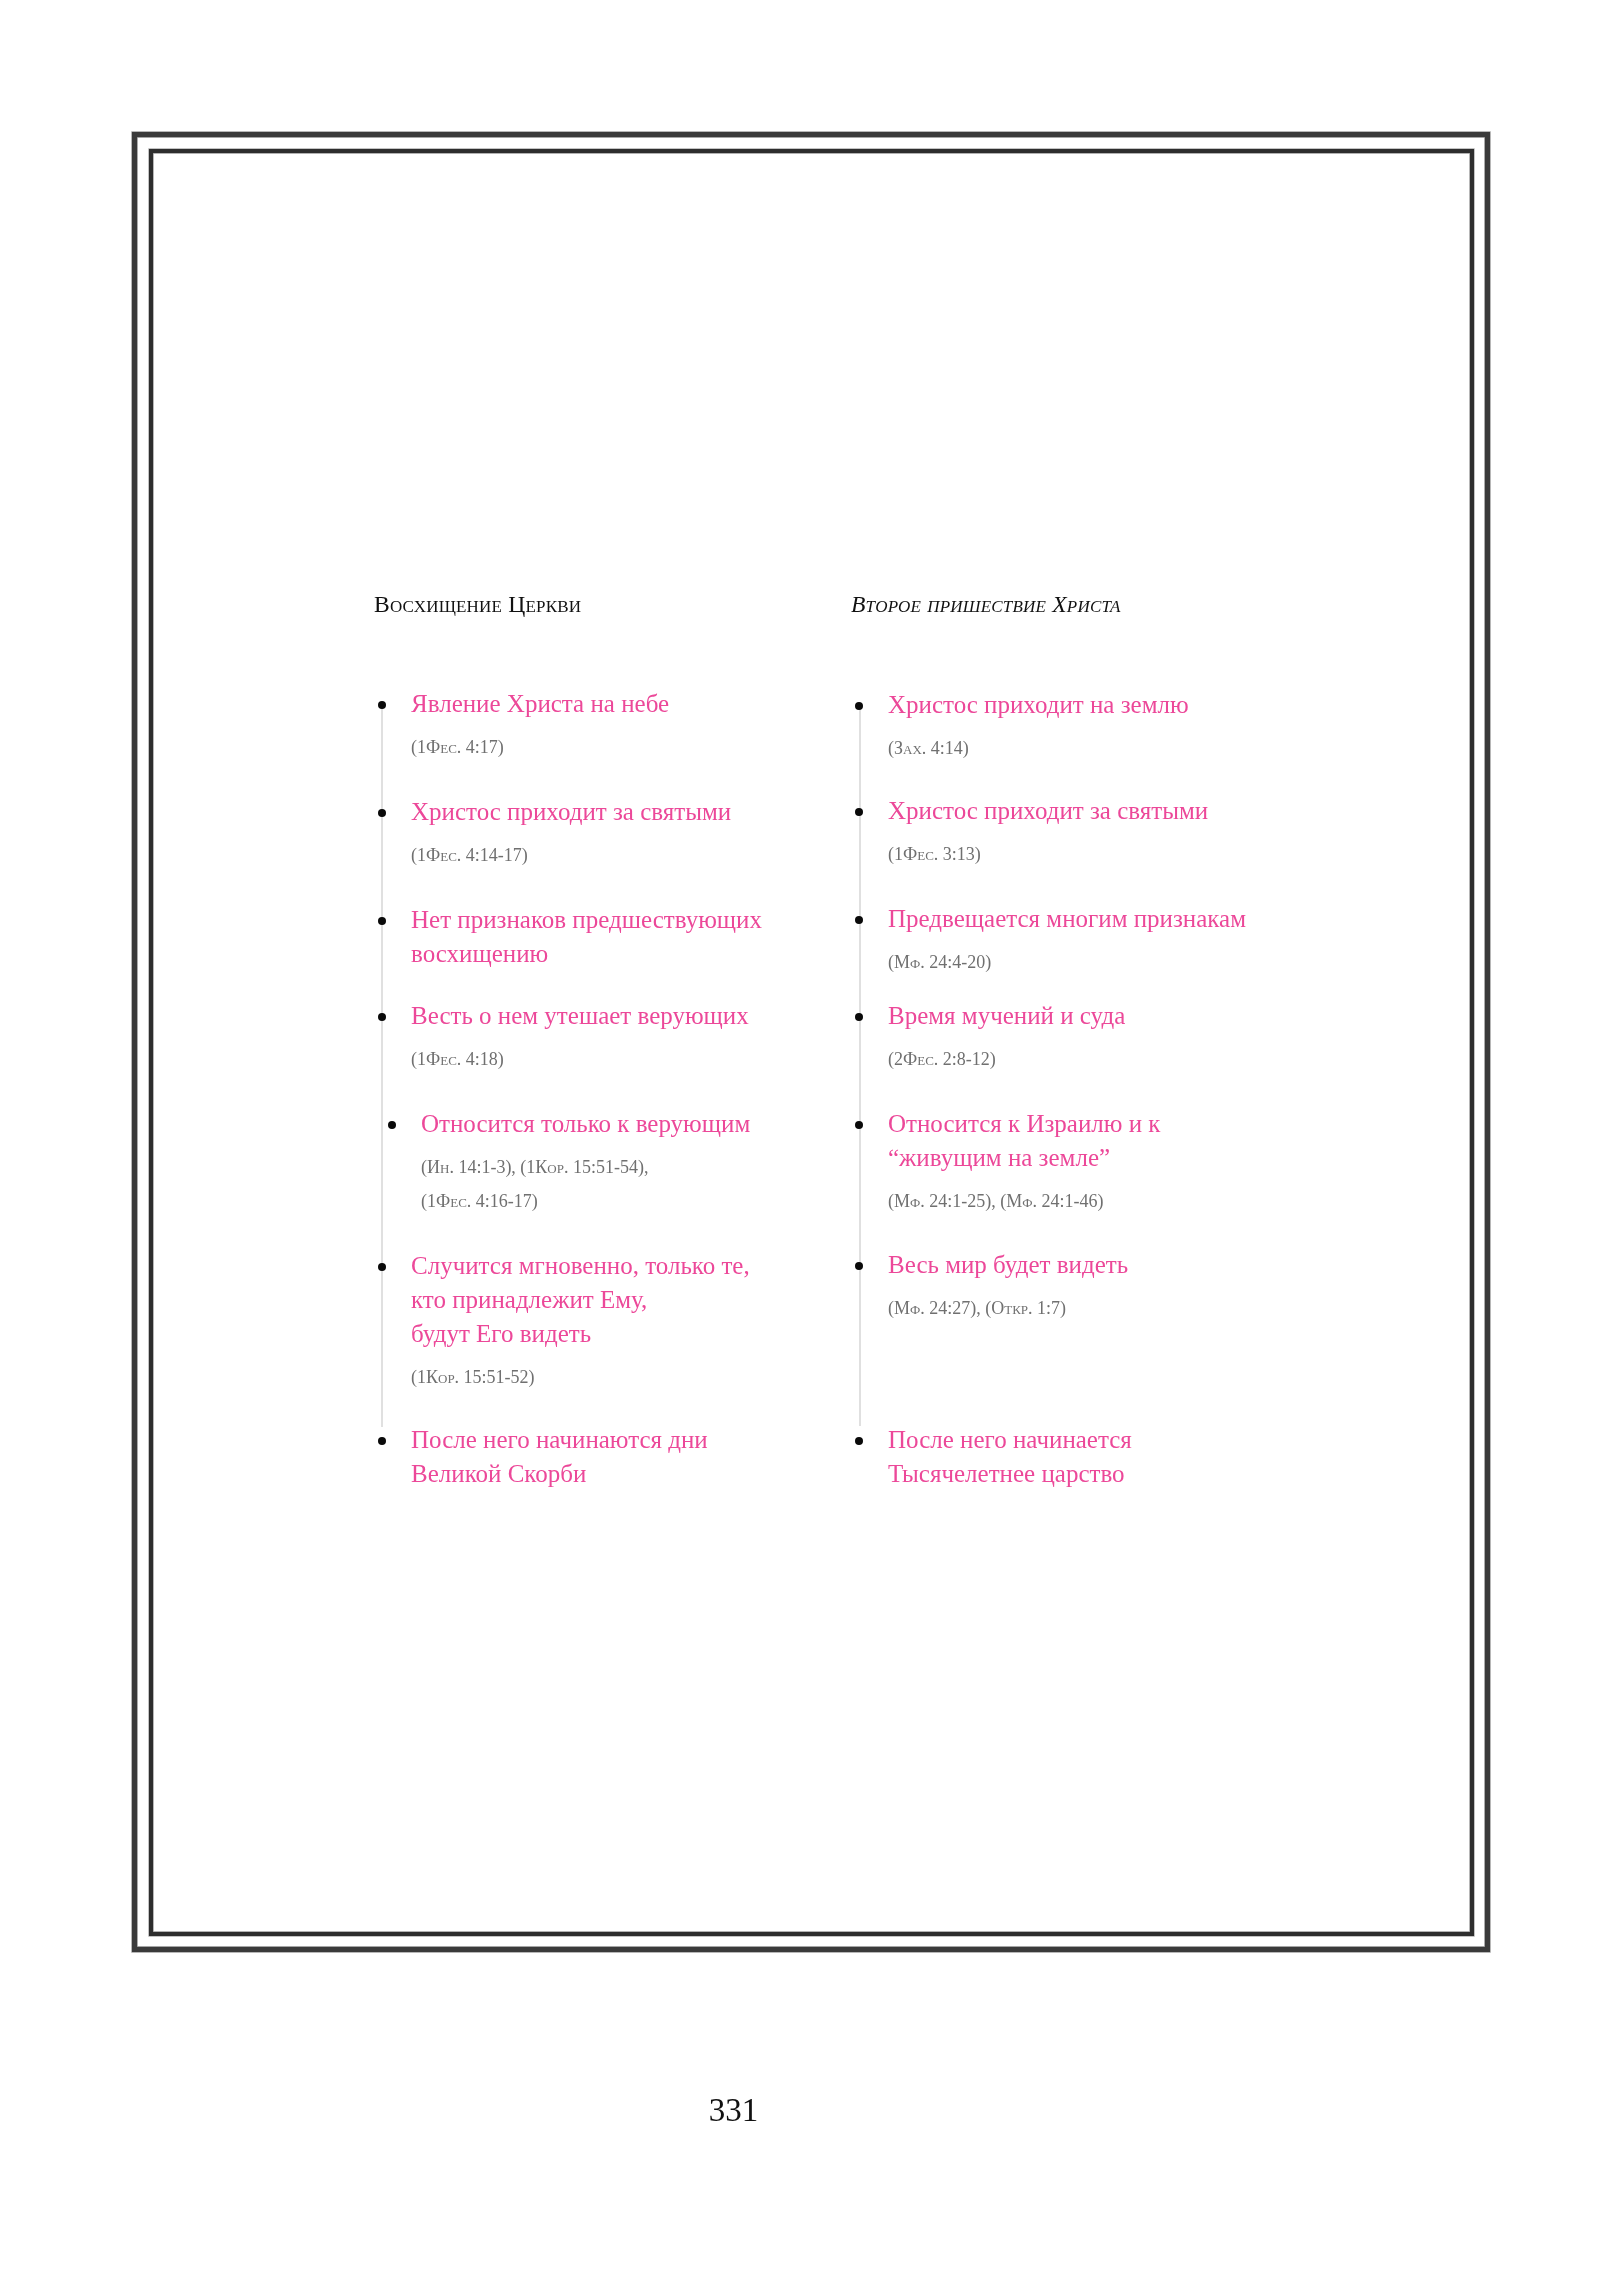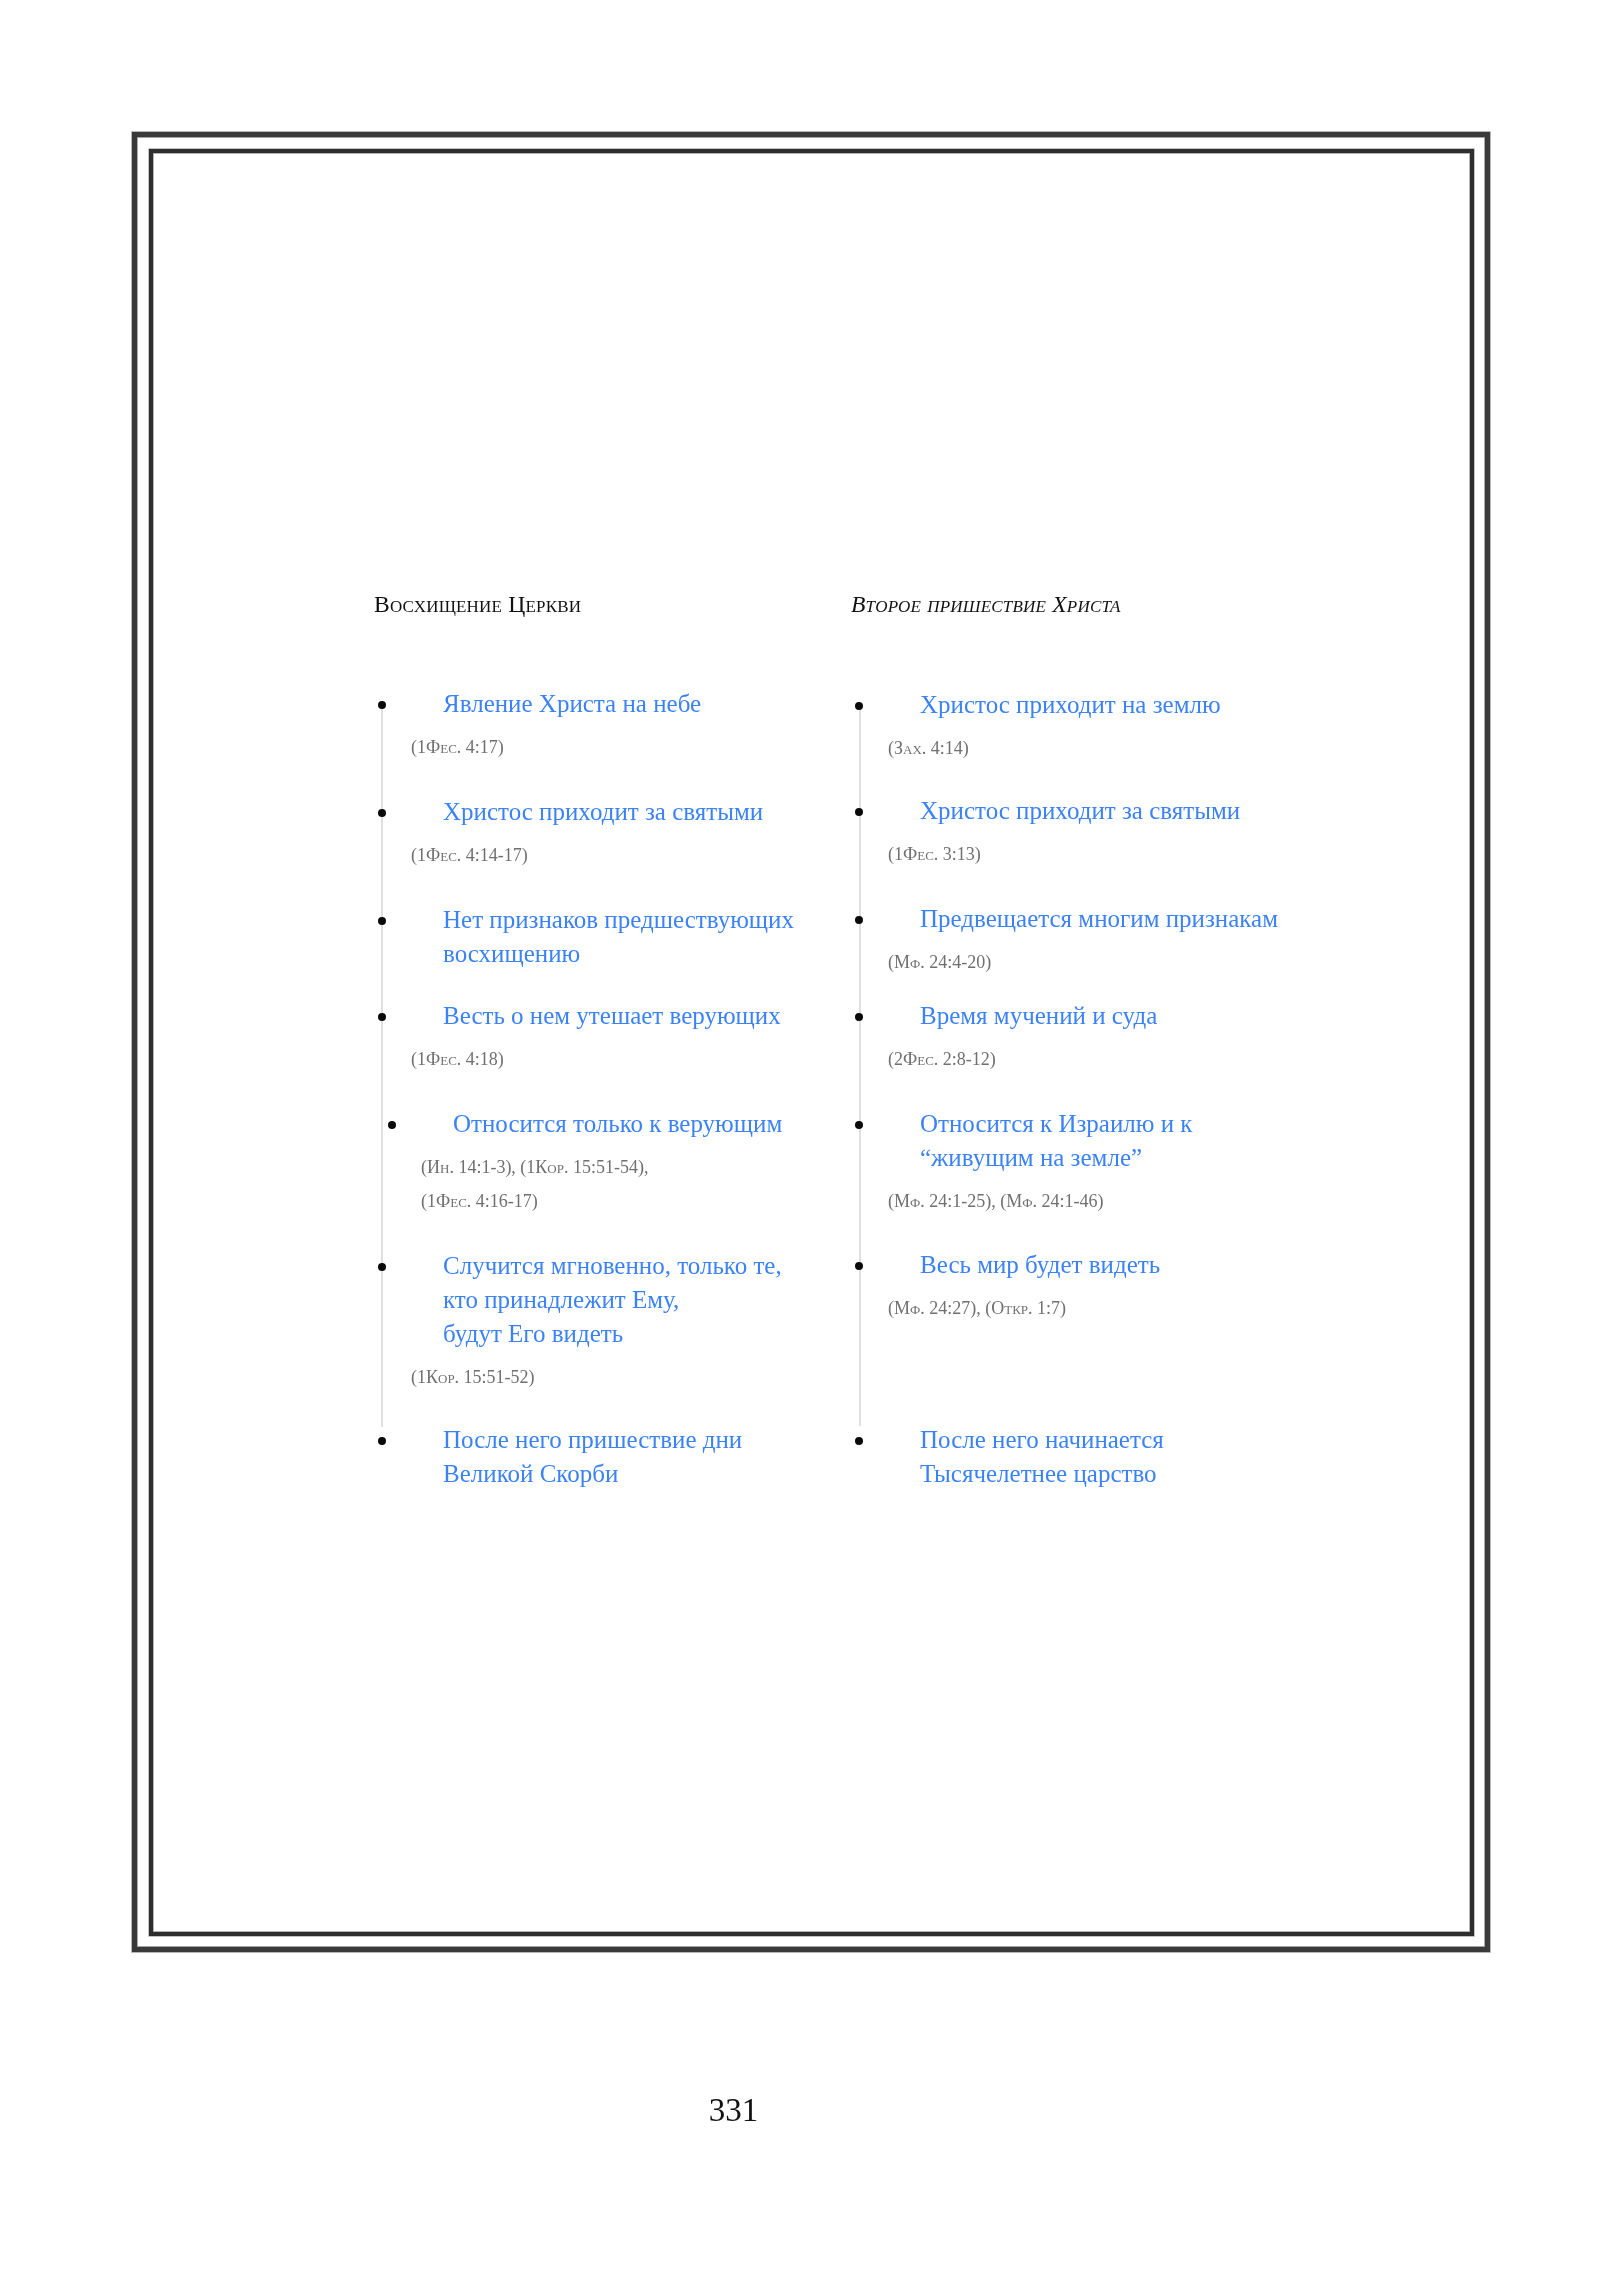--- a/index.html
+++ b/index.html
@@ -10,21 +10,21 @@
          box-shadow: inset 0 0 0 0.7px #888, 0 0 0 0.7px #999; }
   .frame-inner { position: absolute; left: 149px; top: 149px; width: 1325px; height: 1787px;
          box-sizing: border-box; border: 4.6px solid #2e2e2e;
          box-shadow: inset 0 0 0 0.7px #999, 0 0 0 0.7px #aaa; }
   .col-heading { position: absolute; top: 588px; font-size: 23.6px; line-height: 33px;
          font-variant: small-caps; letter-spacing: 0.2px; color: #111; white-space: nowrap; }
   .timeline-line { position: absolute; width: 2px; background: #e0e0e0; }
   .item { position: absolute; width: 419px; }
   .item .bullet { position: absolute; left: -33px; top: 14.4px; width: 7.9px; height: 7.9px;
          border-radius: 50%; background: #0a0a0a; }
-  .item .body-line { display: block; font-size: 25px; line-height: 34px; white-space: nowrap; color: #3b82f6; margin-left: 32px; }
+  .item .body-line { display: block; font-size: 25px; line-height: 34px; white-space: nowrap; color: #ec4899; }
   .item .refs { margin-top: 9.2px; }
   .item .ref-line { display: block; font-size: 18px; line-height: 34px; color: #707070;
          font-variant: small-caps; white-space: nowrap; }
   .page-number { position: absolute; left: 0; width: 1467px; top: 2091px; text-align: center;
          font-size: 33px; line-height: 39px; color: #111; }
 </style>
 </head>
 <body>
 
 <div class="frame-outer"></div>
@@ -78,21 +78,21 @@
     <span class="body-line">Случится мгновенно, только те,</span>
     <span class="body-line">кто принадлежит Ему,</span>
     <span class="body-line">будут Его видеть</span>
     <div class="refs">
         <span class="ref-line">(1Кор. 15:51-52)</span>
       </div>
   </div>
 
   <div class="item" style="left:411px; top:1423px;">
     <span class="bullet"></span>
-    <span class="body-line">После него пришествие дни</span>
+    <span class="body-line">После него начинаются дни</span>
     <span class="body-line">Великой Скорби</span>
   </div>
 </div>
 
 <div>
   <div class="col-heading" style="left:851px;font-style:italic;">Второе пришествие Христа</div>
   <div class="timeline-line" style="left:859px; top:705px; height:721px;"></div>
 
   <div class="item" style="left:888px; top:688px;">
     <span class="bullet"></span>

